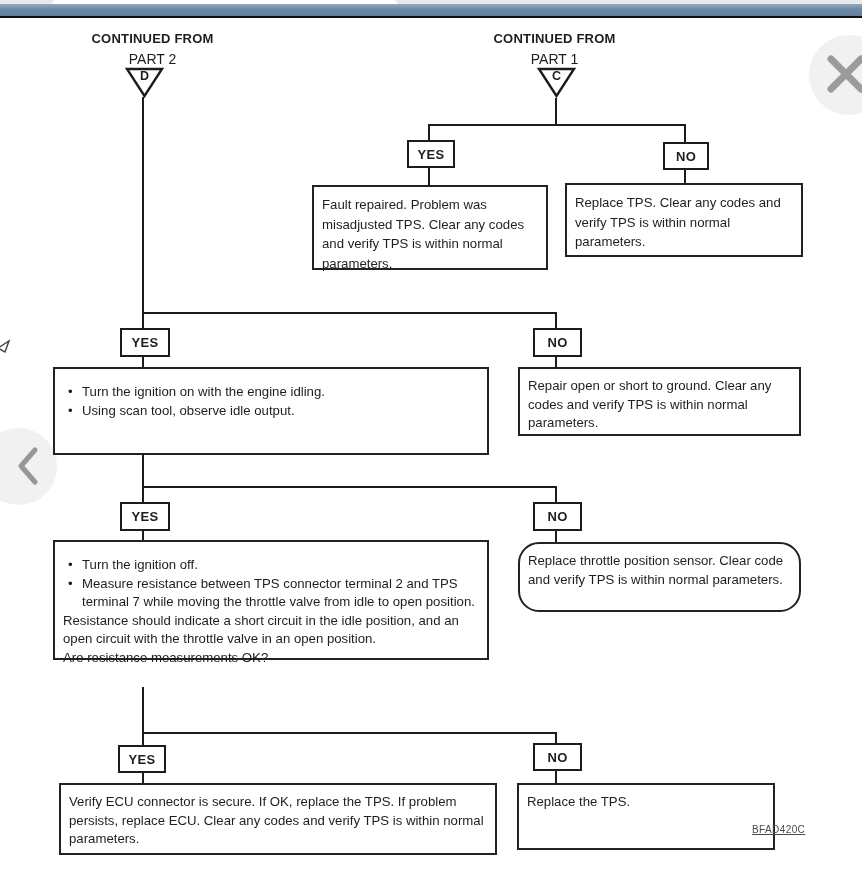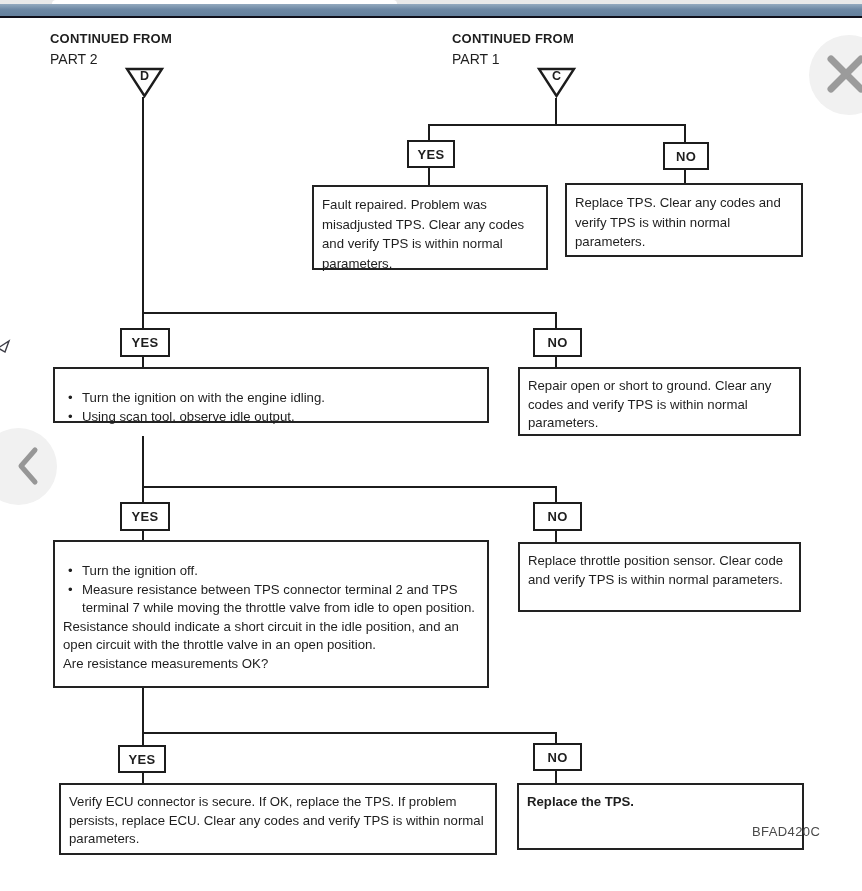--- a/index.html
+++ b/index.html
@@ -22,35 +22,35 @@
   
   .vline,.hline{position:absolute;background:#1c1c1c;}
   .vline{width:2px;} .hline{height:2px;}
   .yn{
     position:absolute;border:2px solid #1c1c1c;background:#fff;
     display:flex;align-items:center;justify-content:center;
     font-weight:bold;font-size:13px;letter-spacing:.3px;
   }
   .tbox{
     position:absolute;border:2px solid #222;background:#fff;
-    padding:20px 8px;font-size:13.2px;line-height:18.5px;
+    padding:14px 8px;font-size:13.2px;line-height:18.5px;
     box-sizing:border-box;
   }
   .tbox.p1{line-height:19.5px;padding-top:8px;}
   .tbox ul{margin:0;padding:0;list-style:none;}
   .tbox li{position:relative;padding-left:19px;}
   .tbox li::before{content:"\2022";position:absolute;left:5px;}
-  .hdr{position:absolute;width:205px;text-align:left;}
+  .hdr{position:absolute;width:205px;text-align:center;}
   .hdr .l1{font-weight:bold;font-size:13px;letter-spacing:.2px;}
   .hdr .l2{font-size:14px;margin-top:5px;}
   .tri{position:absolute;width:41px;height:33px;}
   .tri svg{position:absolute;left:0;top:0;}
   .tri .letter{position:absolute;left:0;top:3px;width:100%;text-align:center;
     font-weight:bold;font-size:12.5px;}
-  .figcode{position:absolute;left:752px;top:824px;font-size:13px;color:#4a4a4a;letter-spacing:.4px;}
+  .figcode{position:absolute;left:752px;top:824px;font-size:10px;color:#4a4a4a;letter-spacing:.4px;text-decoration:underline;}
 </style>
 </head>
 <body>
 
 <div class="top-strip"></div>
 <div class="top-tab"></div>
 <div class="toolbar"></div>
 
 <div class="nav-circle back-btn">
   <svg width="77" height="77" viewBox="0 0 77 77">
@@ -133,55 +133,55 @@
   <div class="tbox p1" style="left:565px;top:183px;width:238px;height:74px;">
     <span>Replace TPS. Clear any codes and verify TPS is within normal parameters.</span>
   </div>
 
   <div class="yn" style="left:120px;top:328px;width:46px;height:25px;">
     <span>YES</span>
   </div>
   <div class="yn" style="left:533px;top:328px;width:45px;height:25px;">
     <span>NO</span>
   </div>
-  <div class="tbox" style="left:53px;top:367px;width:436px;height:56px;">
+  <div class="tbox" style="left:53px;top:367px;width:436px;height:88px;">
     <ul>
       <li>Turn the ignition on with the engine idling.</li>
       <li>Using scan tool, observe idle output.</li>
     </ul>
   </div>
   <div class="tbox" style="left:518px;top:367px;width:283px;height:69px;padding-top:8px;">
     <span>Repair open or short to ground. Clear any codes and verify TPS is within normal parameters.</span>
   </div>
 
   <div class="yn" style="left:120px;top:502px;width:46px;height:25px;">
     <span>YES</span>
   </div>
   <div class="yn" style="left:533px;top:502px;width:45px;height:25px;">
     <span>NO</span>
   </div>
-  <div class="tbox" style="left:53px;top:540px;width:436px;height:148px;">
+  <div class="tbox" style="left:53px;top:540px;width:436px;height:120px;">
     <ul>
       <li>Turn the ignition off.</li>
       <li>Measure resistance between TPS connector terminal 2 and TPS terminal 7 while moving the throttle valve from idle to open position.</li>
     </ul>
     <div>Resistance should indicate a short circuit in the idle position, and an open circuit with the throttle valve in an open position.</div>
     <div>Are resistance measurements OK?</div>
   </div>
-  <div class="tbox" style="left:518px;top:542px;width:283px;height:70px;padding-top:8px;">
+  <div class="tbox" style="left:518px;top:542px;width:283px;height:70px;padding-top:8px;border-radius:21px;">
     <span>Replace throttle position sensor. Clear code and verify TPS is within normal parameters.</span>
   </div>
 
   <div class="yn" style="left:118px;top:745px;width:44px;height:24px;">
     <span>YES</span>
   </div>
   <div class="yn" style="left:533px;top:743px;width:45px;height:24px;">
     <span>NO</span>
   </div>
   <div class="tbox" style="left:50px;top:783px;width:438px;height:72px;padding-top:8px;margin-left:9px;">
     <span>Verify ECU connector is secure. If OK, replace the TPS. If problem persists, replace ECU. Clear any codes and verify TPS is within normal parameters.</span>
   </div>
-  <div class="tbox" style="left:517px;top:783px;width:287px;height:67px;padding-top:8px;font-weight:bold;">
+  <div class="tbox" style="left:517px;top:783px;width:258px;height:67px;padding-top:8px;">
     <div>Replace the TPS.</div>
   </div>
 
   <div class="figcode">BFAD420C</div>
 </div>
 
 </body></html>

